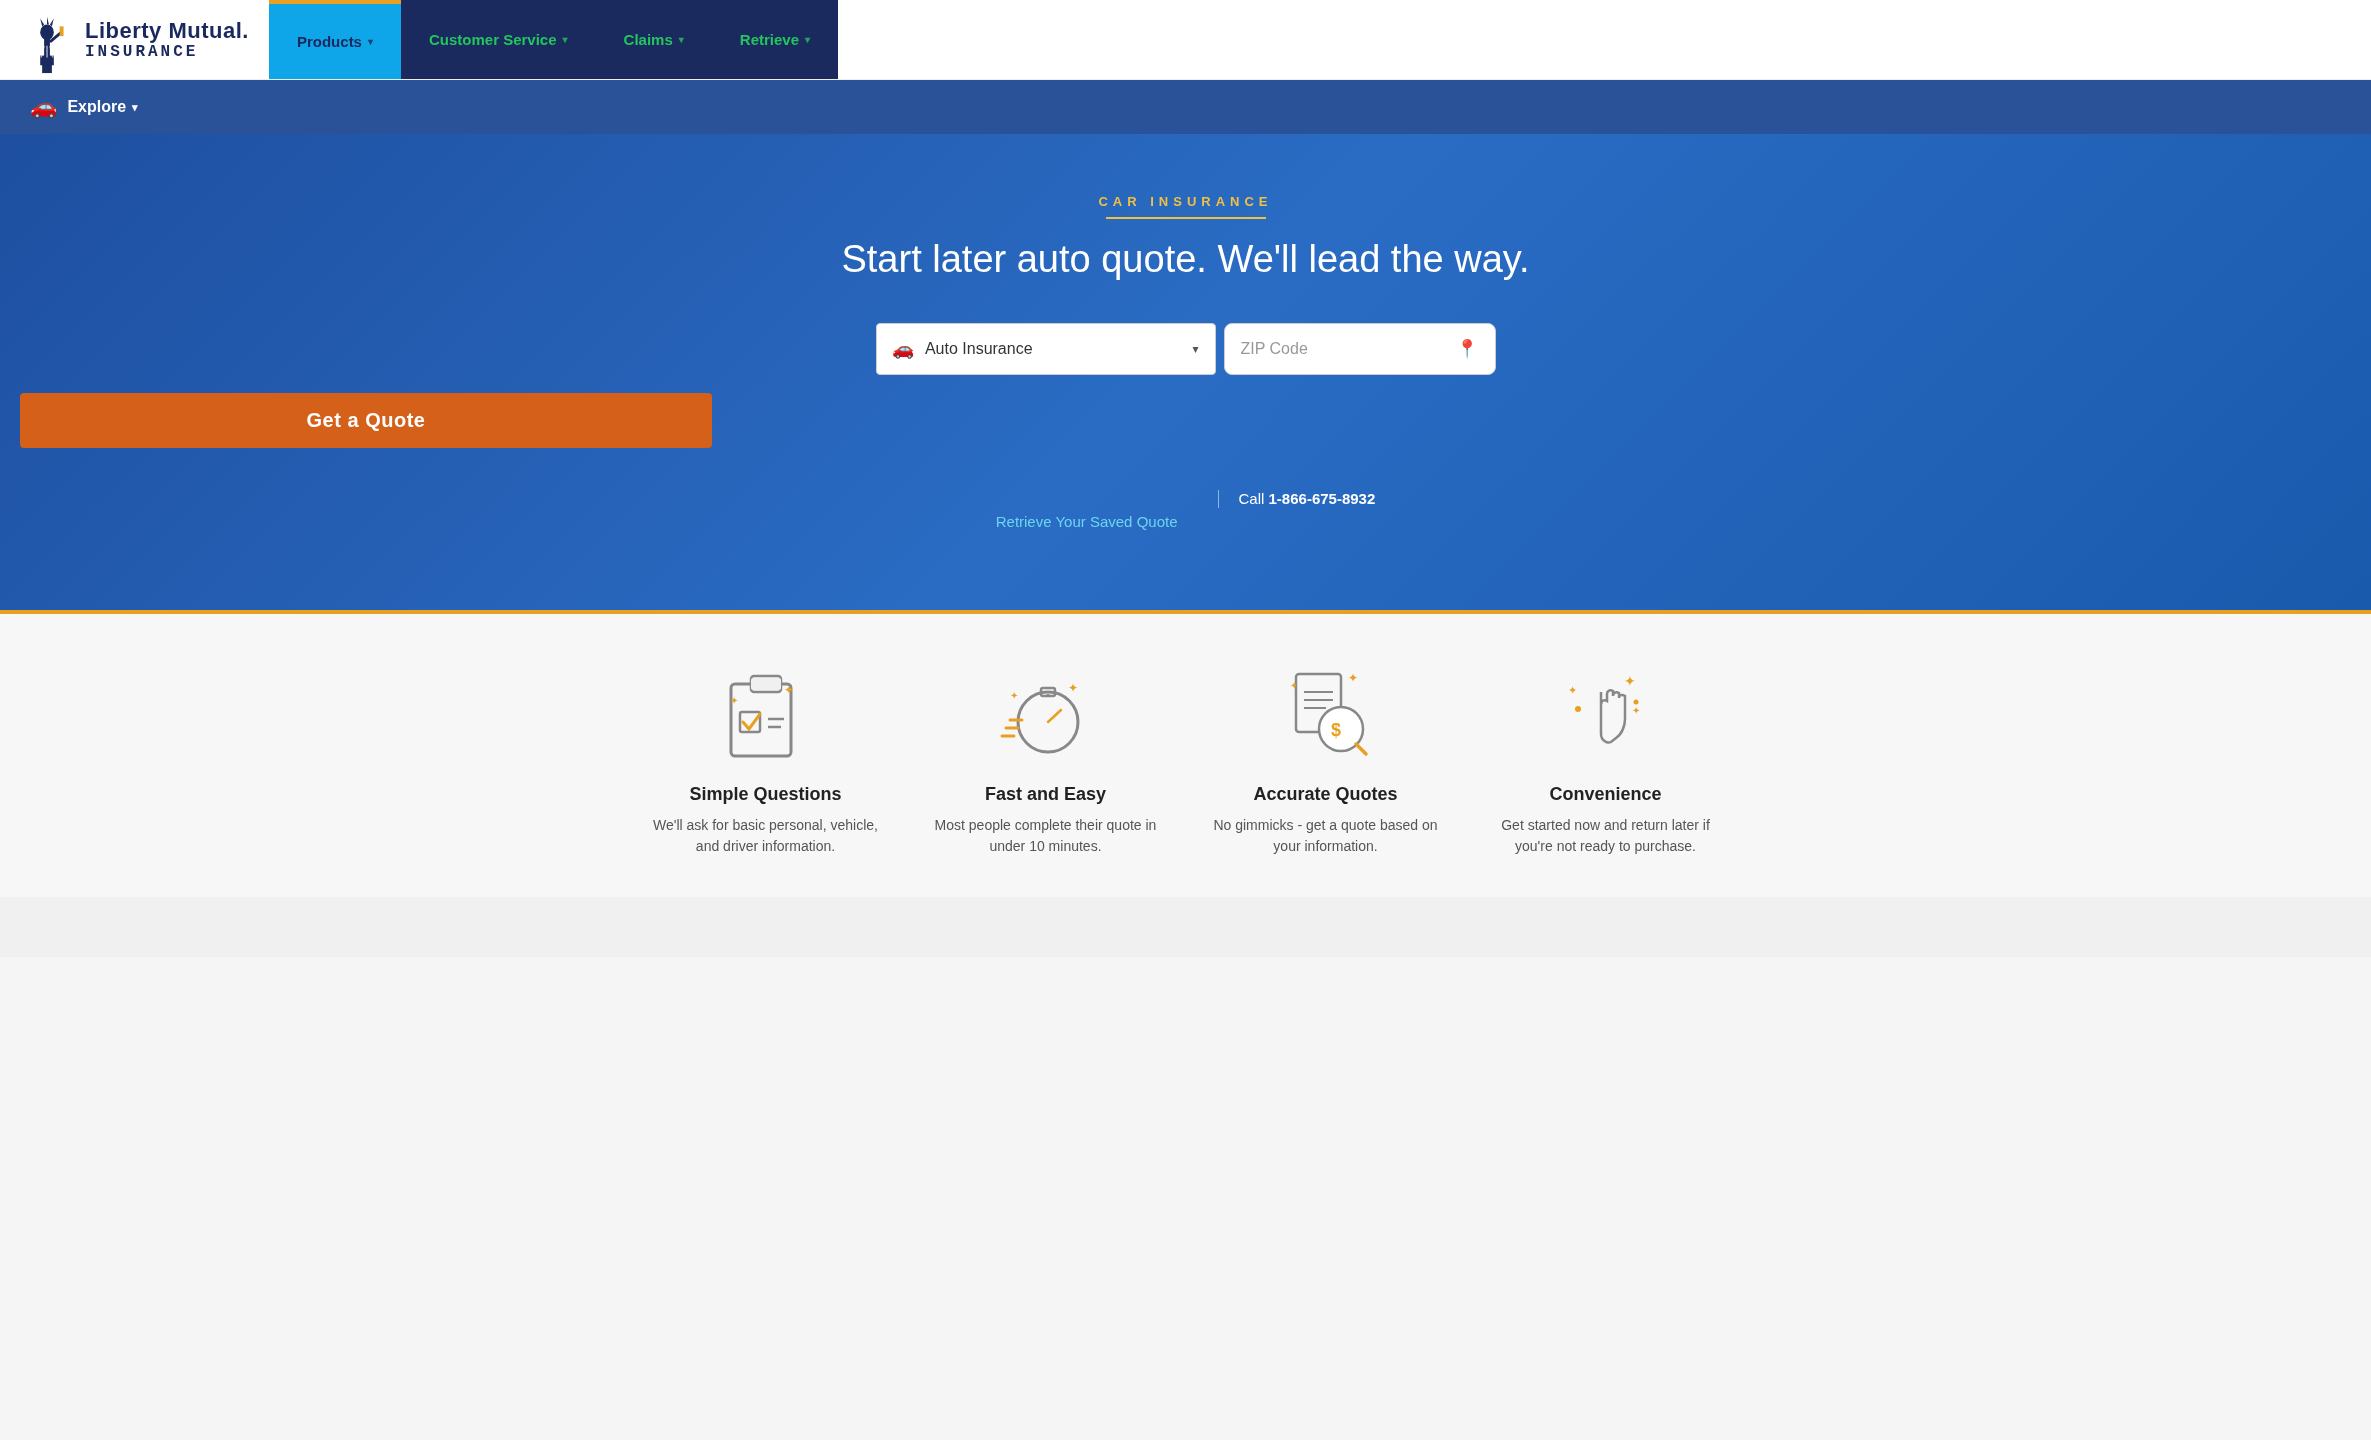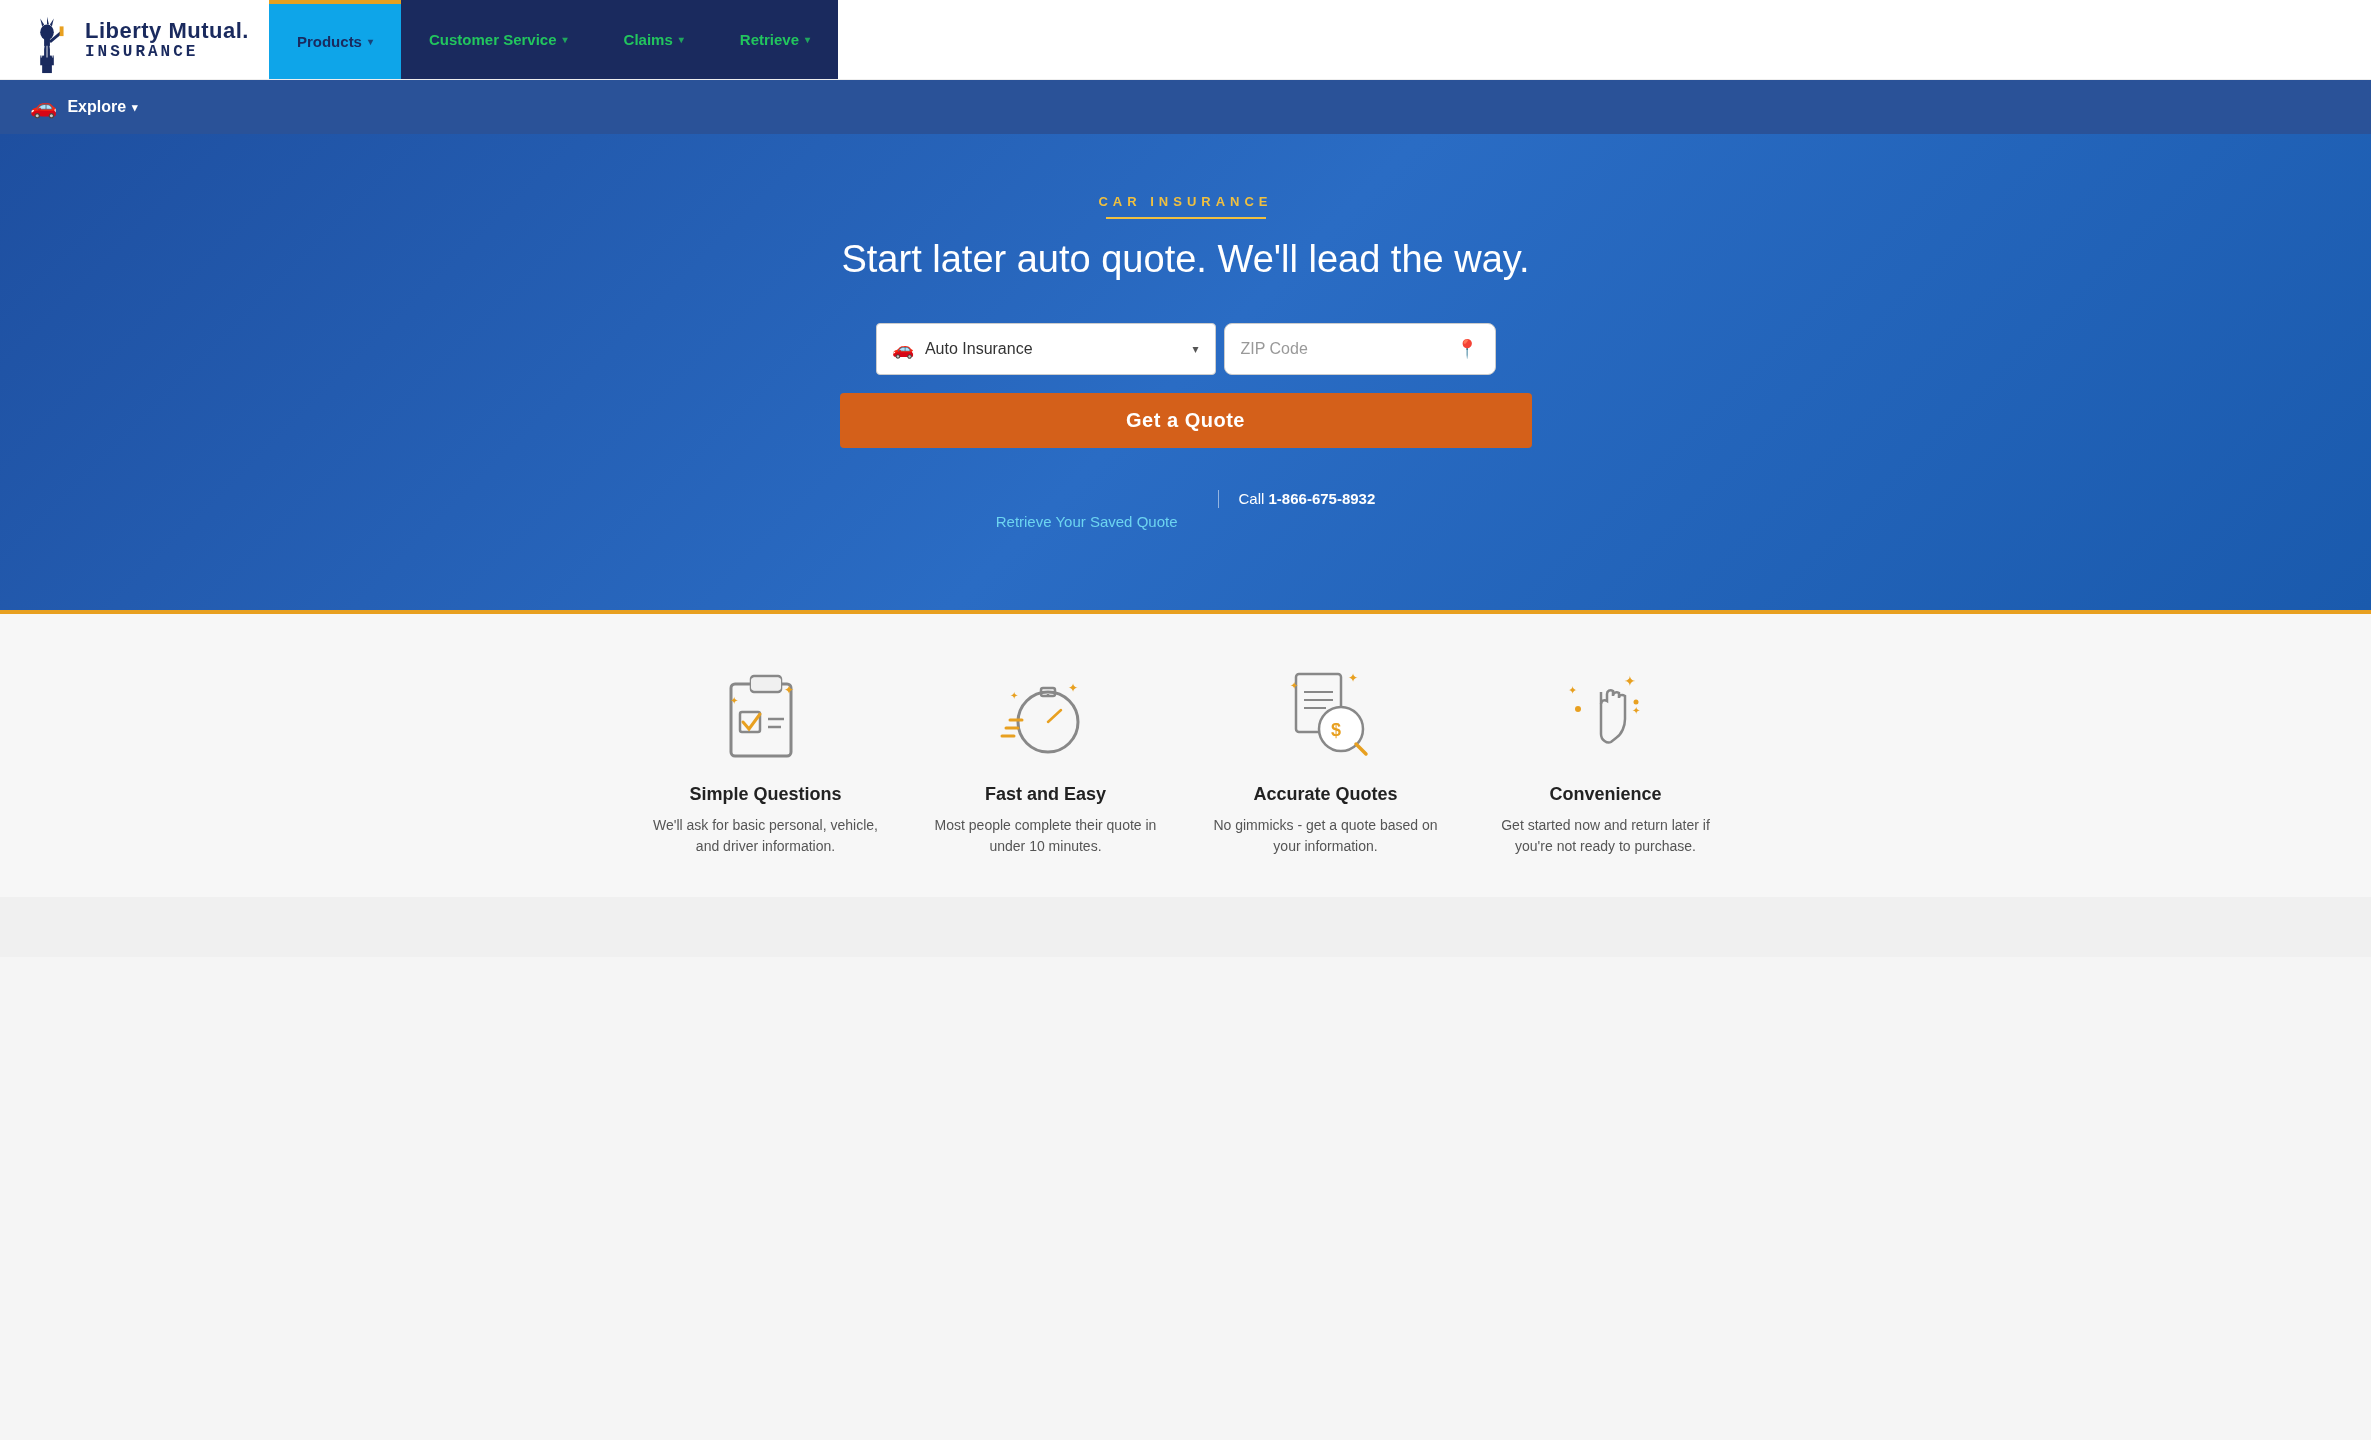--- a/index.html
+++ b/index.html
@@ -187,21 +187,21 @@
       color: #999;
     }
     .location-icon {
       color: #2a6cc4;
       font-size: 18px;
     }
 
     
     .quote-btn-wrap {
       display: flex;
-      justify-content: center;
+      justify-content: flex-start;
       margin-bottom: 20px;
     }
     .get-quote-btn {
       background: #d4601a;
       color: #fff;
       border: none;
       border-radius: 4px;
       font-size: 20px;
       font-weight: 700;
       padding: 16px 0;

